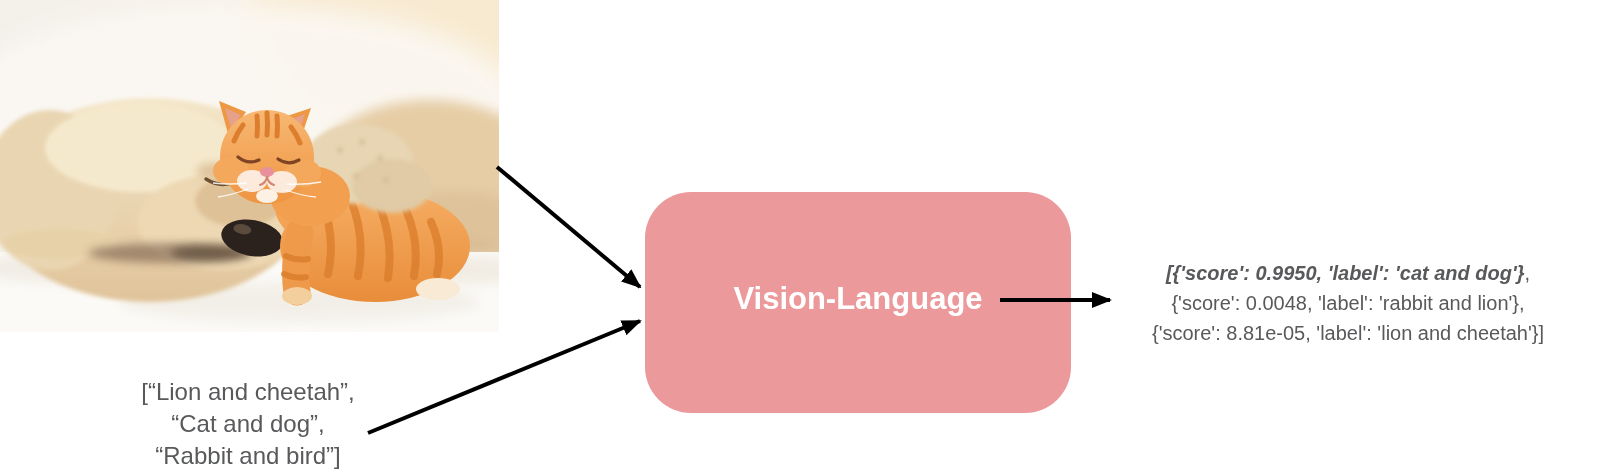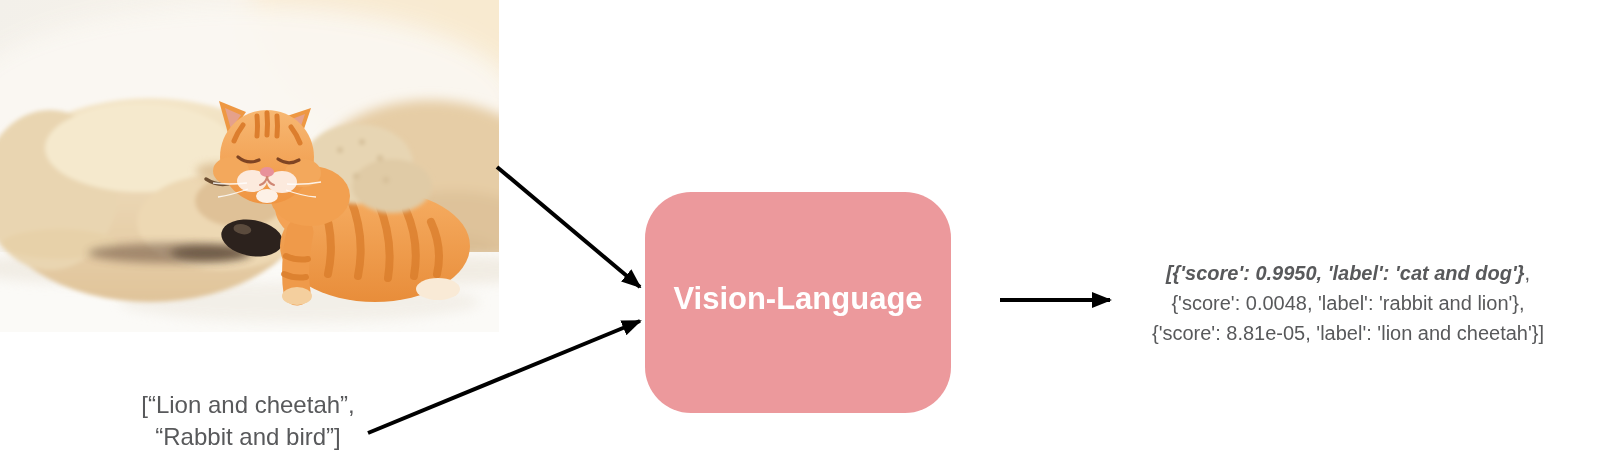--- a/index.html
+++ b/index.html
@@ -2,28 +2,28 @@
 <html><head>
 <meta charset="utf-8">
 <style>
   html,body{margin:0;padding:0;background:#ffffff;}
   body{width:1600px;height:473px;font-family:"Liberation Sans","DejaVu Sans",sans-serif;}
   .canvas{position:relative;width:1600px;height:473px;background:#ffffff;overflow:hidden;}
 
   .photo{position:absolute;left:0;top:0;width:499px;height:332px;}
 
   .labels-list{
-    position:absolute;left:98px;top:389px;width:300px;
+    position:absolute;left:98px;top:376px;width:300px;
     text-align:center;font-size:24px;line-height:32px;color:#58595b;
     white-space:nowrap;
   }
   .labels-list div{white-space:nowrap;}
 
   .model-box{
-    position:absolute;left:645px;top:192px;width:306px;height:221px;
+    position:absolute;left:645px;top:192px;width:426px;height:221px;
     background:#ec999c;border-radius:46px;
     display:flex;flex-direction:column;align-items:center;justify-content:center;
     color:#ffffff;font-weight:bold;font-size:31px;line-height:40px;text-align:center;
     padding-bottom:8px;box-sizing:border-box;
   }
 
   .output-block{
     position:absolute;left:1093px;top:258px;width:510px;
     text-align:center;font-size:20px;line-height:30px;color:#58595b;
     white-space:nowrap;
@@ -172,20 +172,21 @@
           <path d="M 248,189 q -16,6 -30,8"></path>
           <path d="M 287,184 q 18,1 34,-2"></path>
           <path d="M 286,190 q 16,6 30,7"></path>
         </g>
       </g>
     </g>
   </svg>
 
   <div class="labels-list">
     <div>[“Lion and cheetah”,</div>
+    <div>“Cat and dog”,</div>
     <div>“Rabbit and bird”]</div>
   </div>
 
   <div class="model-box">
     <div>Vision-Language</div>
   </div>
 
   <div class="output-block">
     <div><span class="b">[{'score': 0.9950, 'label': 'cat and dog'}</span><span>,</span></div>
     <div>{'score': 0.0048, 'label': 'rabbit and lion'},</div>

